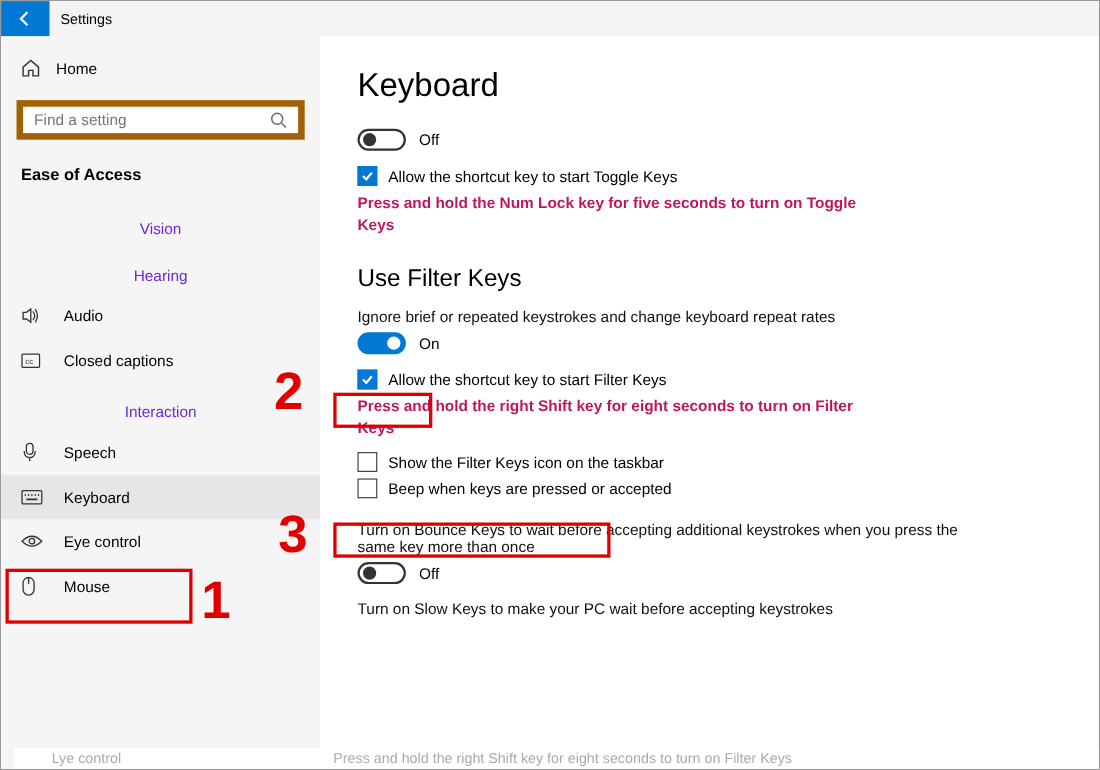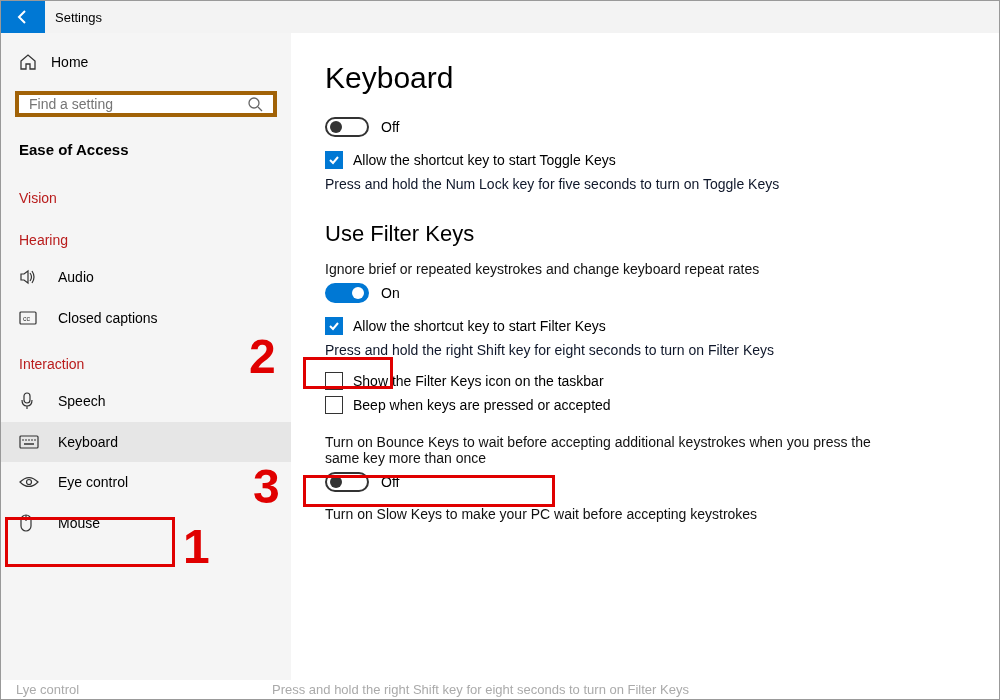--- a/index.html
+++ b/index.html
@@ -47,45 +47,46 @@
   .home-row {
     display: flex;
     align-items: center;
     padding: 10px 18px;
     gap: 14px;
     cursor: pointer;
   }
   .home-row .icon { width: 18px; display: inline-flex; }
   .search-box {
     margin: 10px 14px 18px 14px;
-    border: 4px solid #a16207;
-    background: #fff;
-    height: 26px;
+    border: 6px solid #a16207;
+    background: #fff;
+    height: 36px;
     display: flex;
     align-items: center;
     padding: 0 10px;
     justify-content: space-between;
   }
   .search-box input {
     border: none;
     outline: none;
     font-size: 14px;
     flex: 1;
     background: transparent;
     color: #666;
   }
   .cat-title {
     font-weight: 600;
     padding: 6px 18px 14px 18px;
     font-size: 15px;
   }
   .group-label {
-    color: #b91c1c;
+    color: #6d28d9;
     padding: 18px 18px 8px 18px;
     font-size: 14px;
+    text-align: center;
   }
   .nav-item {
     display: flex;
     align-items: center;
     gap: 19px;
     padding: 12px 18px;
     cursor: pointer;
     position: relative;
   }
   .nav-item .icon { width: 20px; display: inline-flex; color: #333; }
@@ -101,25 +102,26 @@
     font-weight: 400;
     margin-bottom: 22px;
   }
   .setting-desc {
     font-size: 14px;
     color: #111;
     margin-bottom: 6px;
     max-width: 560px;
   }
   .muted {
-    color: #0f172a;
+    color: #be185d;
     font-size: 14px;
     margin: 4px 0 12px 0;
     max-width: 480px;
     line-height: 1.4;
+    font-weight: bold;
   }
   .toggle-row {
     display: flex;
     align-items: center;
     gap: 12px;
     margin-bottom: 14px;
   }
   .toggle {
     width: 44px;
     height: 20px;
@@ -183,25 +185,25 @@
     position: absolute;
     color: #e00000;
     font-weight: 900;
     font-size: 48px;
     font-family: Arial, sans-serif;
     pointer-events: none;
   }
   .truncated-row {
     position: absolute;
     bottom: 0;
-    left: 0;
+    left: 12px;
     right: 0;
     color: #aaa;
     font-size: 13px;
-    padding: 2px 40px 2px 15px;
+    padding: 2px 40px 2px 34px;
     display: flex;
     background: #fff;
   }
   .truncated-row .left { width: 256px; }
   svg { display: block; }
 </style>
 </head>
 <body>
 
 <div class="titlebar">

